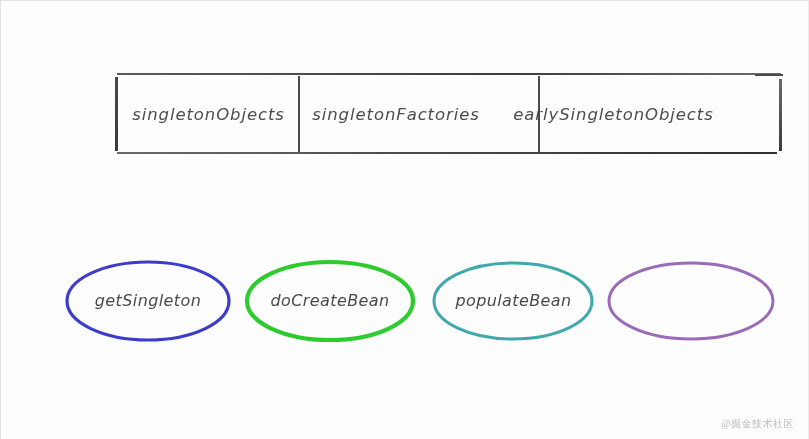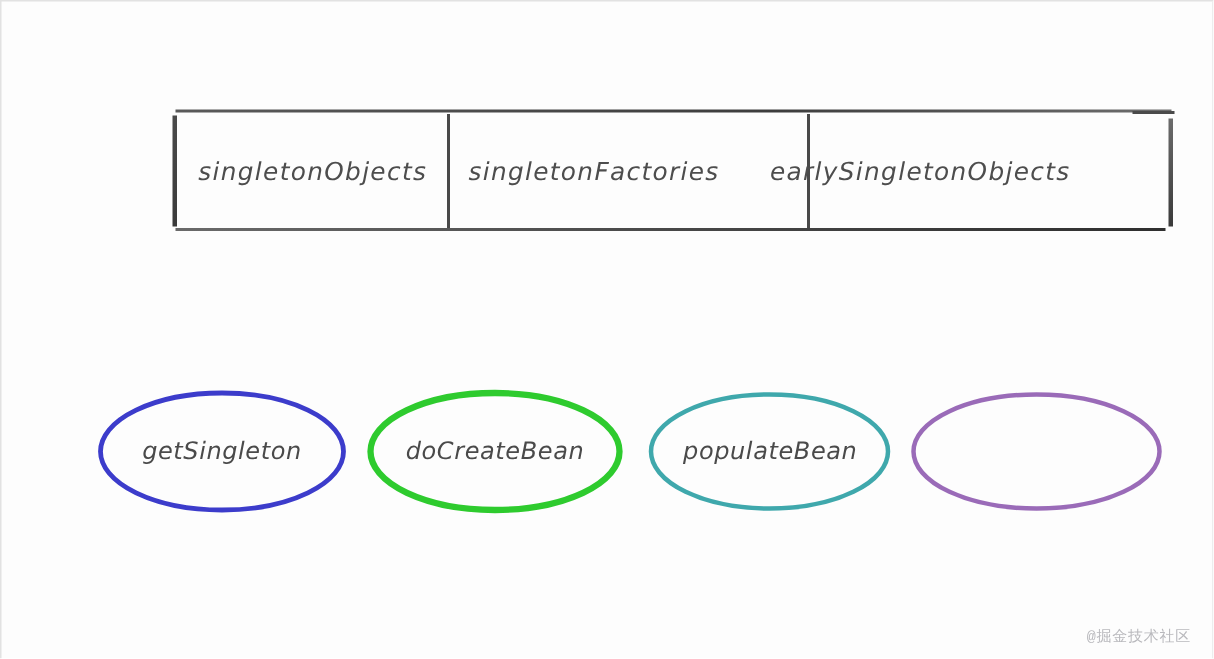--- a/index.html
+++ b/index.html
@@ -146,21 +146,21 @@
   #node-0 { left: 63px;  width: 168px; }
   #node-1 { left: 243px; width: 172px; }
   #node-2 { left: 430px; width: 165px; }
   #node-3 { left: 605px; width: 170px; }
 
   
   #watermark {
     position: absolute;
     right: 14px;
     bottom: 8px;
-    font-family: Liberation Mono, monospace;
+    font-family: Liberation Serif, serif;
     font-size: 10px;
     color: #b9b9bd;
     letter-spacing: 0.5px;
     user-select: none;
     white-space: nowrap;
   }
 </style>
 </head>
 <body>
 

